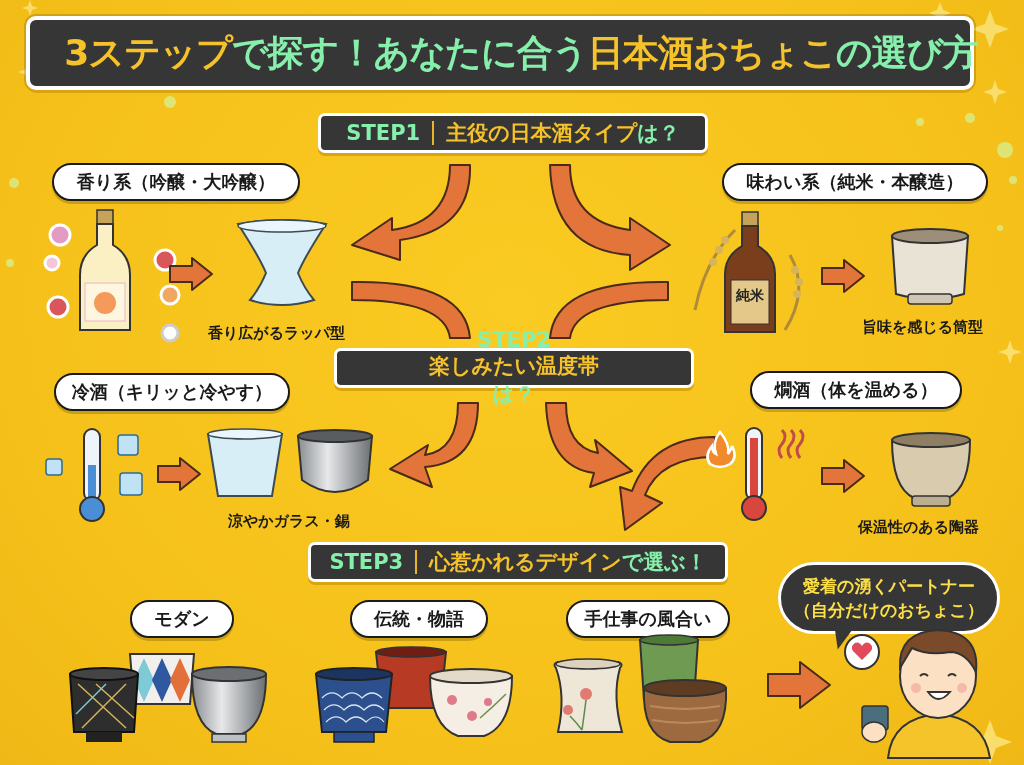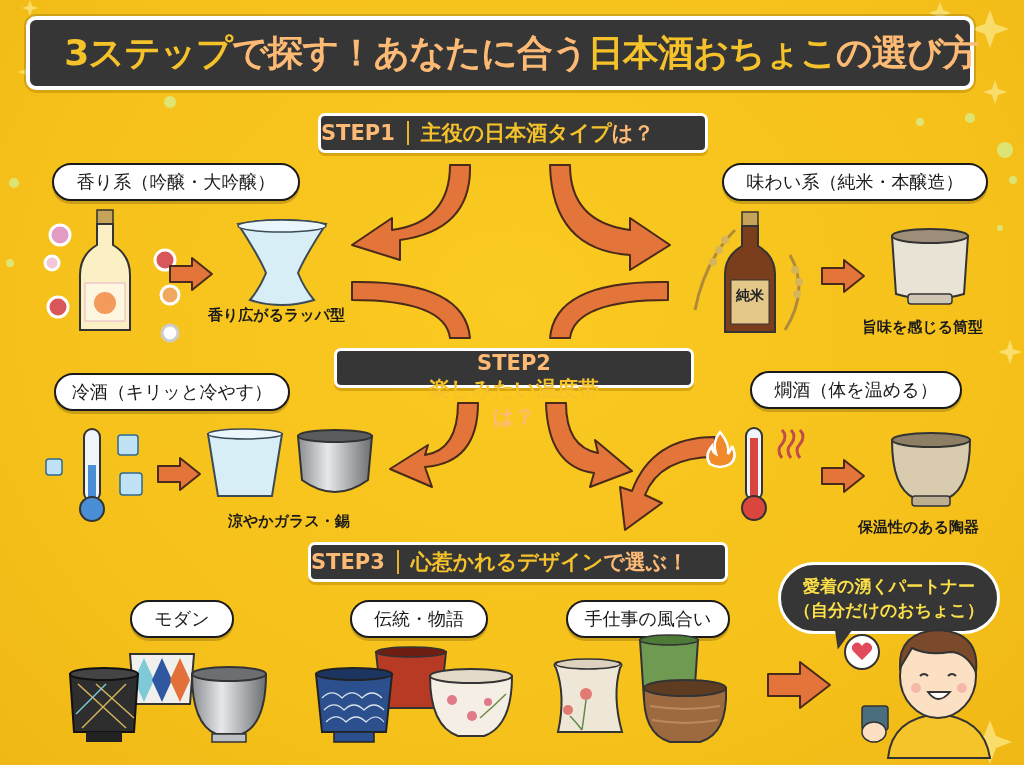--- a/index.html
+++ b/index.html
@@ -14,37 +14,37 @@
 
   
   .title-bar {
     left: 26px; top: 16px; width: 948px; height: 74px;
     background: #363636; border: 4px solid #fff; border-radius: 10px;
     box-shadow: 0 3px 0 #D8A40F, 0 0 0 2px rgba(0,0,0,0.15);
     display: flex; align-items: center; justify-content: center;
     font-weight: bold; font-size: 36px; letter-spacing: -1px; white-space: nowrap; padding-left: 42px;
   }
   .hl { color: #F5C22A; }
-  .wh { color: #fdba74; }
+  .wh { color: #86efac; }
 
   
   .step-bar {
     background: #363636; border: 3px solid #fff; border-radius: 7px;
     box-shadow: 0 3px 0 #D8A40F;
-    display: flex; align-items: center; 
+    display: flex; align-items: center; justify-content: center;
     font-weight: bold; font-size: 21px; white-space: nowrap; height: 40px;
   }
   .step-bar .sep { display: inline-block; width: 2px; height: 24px; background: #E8B52A; margin: 0 12px; }
 
   
   .pill {
     background: #fff; border: 2.5px solid #1a1a1a; border-radius: 22px;
     box-shadow: 0 3px 0 rgba(0,0,0,0.18);
     display: flex; align-items: center; justify-content: center;
-    font-weight: normal; font-size: 18px; color: #1a1a1a; white-space: nowrap; height: 38px;
+    font-weight: bold; font-size: 18px; color: #1a1a1a; white-space: nowrap; height: 38px;
   }
   .caption { font-weight: bold; font-size: 15px; color: #1a1a1a; white-space: nowrap; }
 
   
   .bubble {
     left: 778px; top: 562px; width: 222px; height: 72px;
     background: #363636; border: 3px solid #fff; border-radius: 40px;
     color: #fde047; font-weight: bold; font-size: 17px; line-height: 24px;
     display: flex; flex-direction: column; align-items: center; justify-content: center;
   }
@@ -119,21 +119,21 @@
     <rect x="55" y="78" width="40" height="38" fill="#FFF6E0" stroke="#E8B6C8"></rect>
     <circle cx="75" cy="98" r="11" fill="#F49A5B"></circle>
   </svg>
   <svg class="abs" style="left:168px;top:256px" width="48" height="36">
     <path d="M2 10 L24 10 L24 2 L44 18 L24 34 L24 26 L2 26z" fill="#E3743A" stroke="#4a2a1a" stroke-width="2" stroke-linejoin="round"></path>
   </svg>
   <svg class="abs" style="left:234px;top:218px" width="96" height="90">
     <path d="M4 6 Q48 -2 92 6 Q70 40 64 55 Q70 70 80 82 Q48 92 16 82 Q26 70 32 55 Q26 40 4 6z" fill="#D8EEF6" stroke="#3b4a55" stroke-width="2"></path>
     <ellipse cx="48" cy="8" rx="44" ry="6" fill="#EAF6FB" stroke="#3b4a55" stroke-width="1.5"></ellipse>
   </svg>
-  <div class="abs caption" style="left:208px;top:306px;text-align:center;">香り広がるラッパ型</div>
+  <div class="abs caption" style="left:208px;top:324px;text-align:center;">香り広がるラッパ型</div>
 
   <div class="abs pill" style="left:722px;top:163px;width:266px;">
     <span>味わい系（純米・本醸造）</span>
   </div>
   <svg class="abs" style="left:685px;top:210px" width="130" height="128">
     <g stroke="#B08A3A" stroke-width="3" fill="none">
       <path d="M10 100 Q20 50 50 20"></path>
         <path d="M100 120 Q125 80 105 45"></path>
     </g>
     <g fill="#D6B45A">

